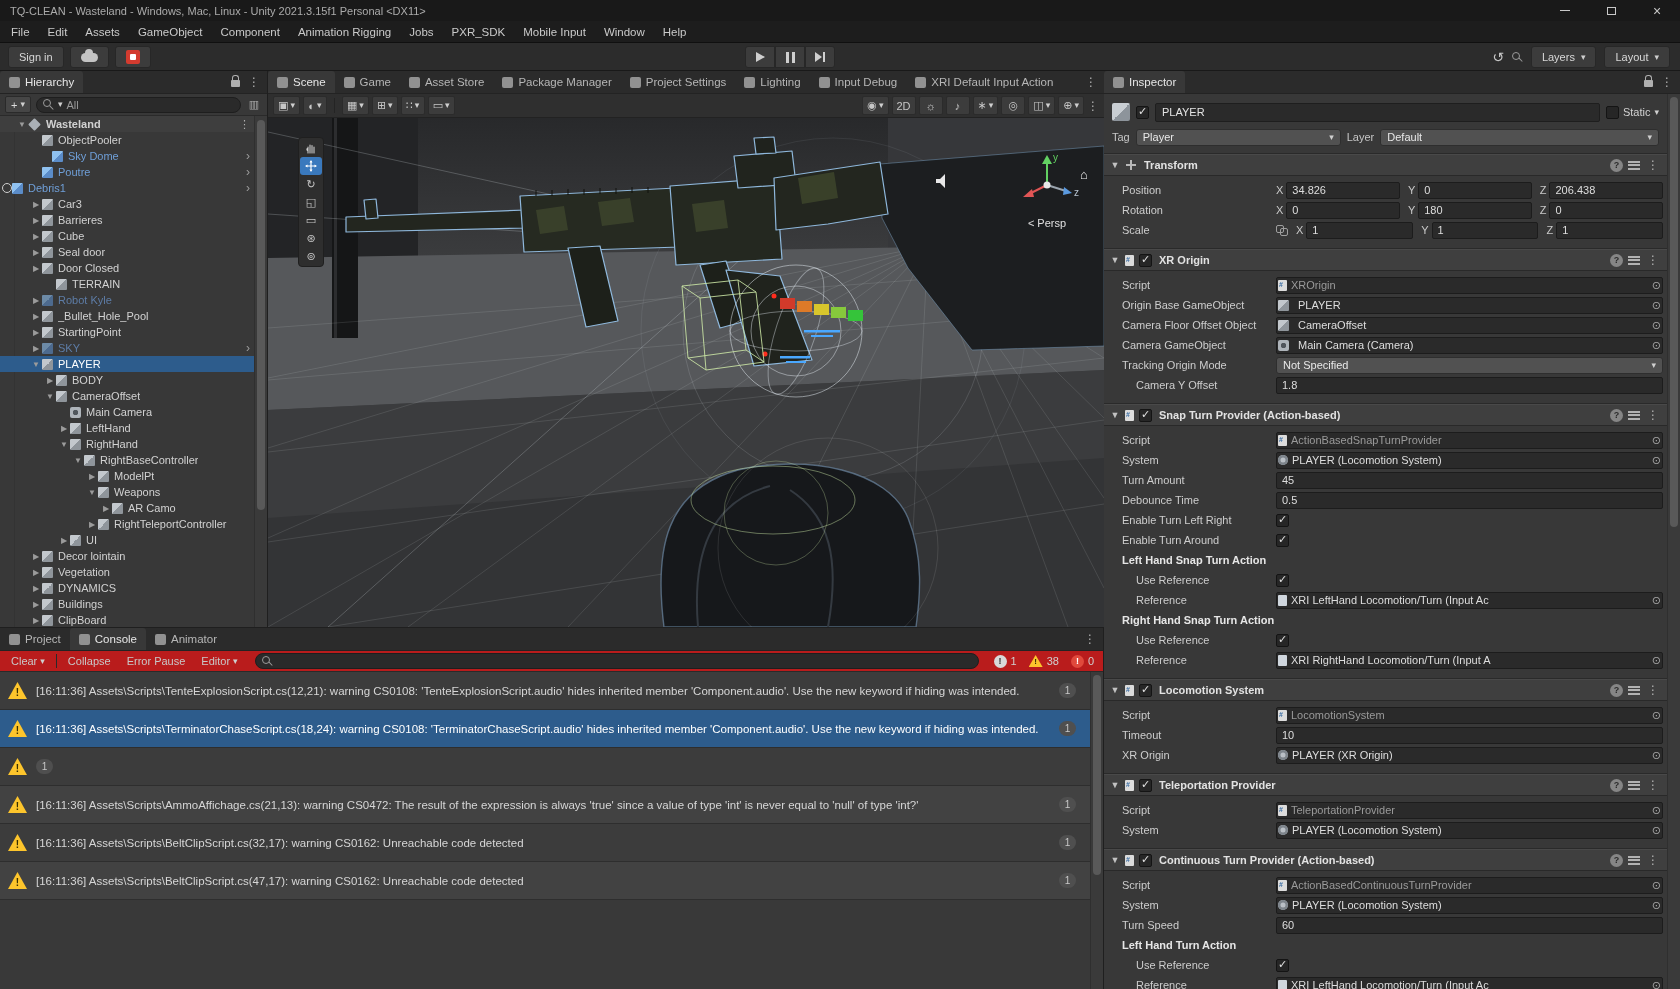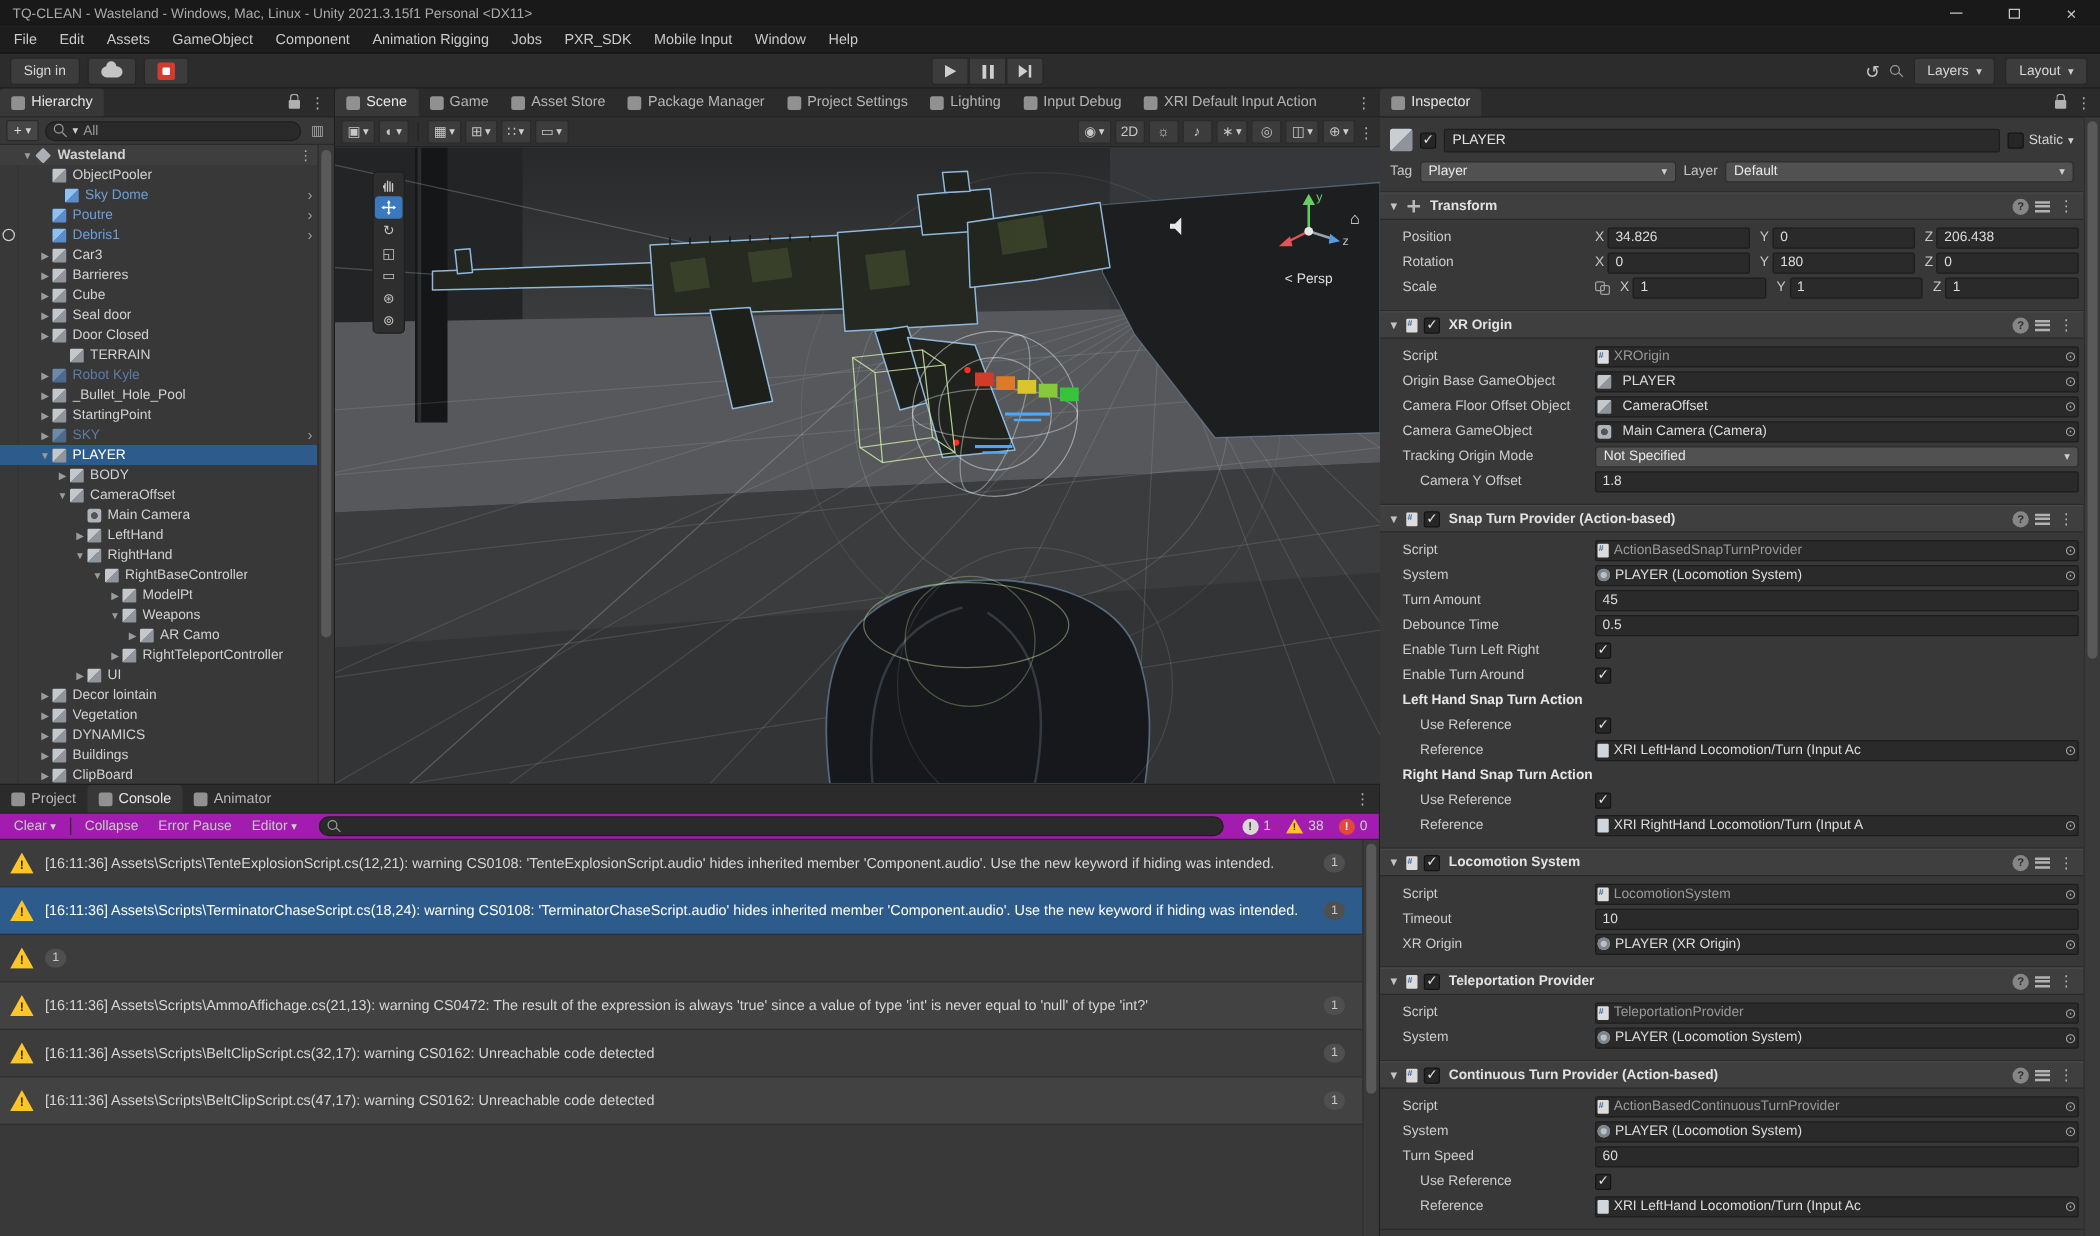--- a/index.html
+++ b/index.html
@@ -101,21 +101,21 @@
   #viewport{position:absolute;left:0;top:47px;width:836px;height:509px;overflow:hidden;background:#3a3b3d;}
   #tools{position:absolute;left:30px;top:66px;width:26px;background:#2e2e2e;border:1px solid #1f1f1f;border-radius:4px;padding:1px;z-index:5;}
   .toolbtn{width:22px;height:18px;margin:0 auto;display:flex;align-items:center;justify-content:center;color:#c6c6c6;border-radius:3px;font-size:11px;}
   .toolbtn.sel{background:#3a79bd;color:#fff;}
   #gizmo{position:absolute;left:742px;top:78px;z-index:5;}
   #persp{position:absolute;left:742px;top:146px;width:74px;text-align:center;color:#e0e0e0;font-size:11px;z-index:5;}
   #homeicon{position:absolute;left:812px;top:96px;color:#ececec;font-size:13px;z-index:5;}
 
   
   #console{position:absolute;left:0;top:627px;width:1104px;height:362px;background:#383838;border-top:1px solid #1f1f1f;border-right:1px solid #1f1f1f;}
-  #ctoolbar{position:absolute;left:0;top:23px;right:0;height:21px;background:#a21caf;border-bottom:1px solid #2a2a2a;
+  #ctoolbar{position:absolute;left:0;top:23px;right:0;height:21px;background:#b91c1c;border-bottom:1px solid #2a2a2a;
     display:flex;align-items:center;padding:0 4px;gap:2px;}
   .cbtn{padding:0 7px;height:17px;line-height:17px;color:#c8c8c8;display:flex;align-items:center;gap:3px;}
   .csep{width:1px;height:14px;background:#2a2a2a;margin:0 2px;}
   .csearch{flex:1;height:16px;background:#2a2a2a;border:1px solid #1e1e1e;border-radius:8px;display:flex;align-items:center;padding:0 6px;margin:0 8px;}
   .count{display:flex;align-items:center;gap:4px;padding:0 5px;color:#cfcfcf;}
   #centries{position:absolute;left:0;top:44px;right:13px;bottom:0;overflow:hidden;background:#393939;}
   .centry{height:38px;display:flex;align-items:center;padding-left:8px;gap:9px;border-bottom:1px solid #2e2e2e;background:#3c3c3c;}
   .centry.alt{background:#424242;}
   .centry.sel{background:#2d5c8c;}
   .ctext{flex:1;overflow:hidden;text-overflow:ellipsis;white-space:nowrap;font-size:11.5px;color:#d6d6d6;}
@@ -295,21 +295,21 @@
           <span class="i-cube pref"></span>
           <span class="hlabel c-prefab">Sky Dome</span>
           <span class="hchild">›</span>
         </div>
         <div class="hrow" style="padding-left: 30px;">
           <span class="harrow"></span>
           <span class="i-cube pref"></span>
           <span class="hlabel c-prefab">Poutre</span>
           <span class="hchild">›</span>
         </div>
-        <div class="hrow" style="padding-left: 30px;">
+        <div class="hrow" style="">
           <span class="hgutter"></span>
           <span class="harrow"></span>
           <span class="i-cube pref"></span>
           <span class="hlabel c-prefab">Debris1</span>
           <span class="hchild">›</span>
         </div>
         <div class="hrow" style="padding-left: 30px;">
           <span class="harrow">▶</span>
           <span class="i-cube"></span>
           <span class="hlabel c-normal">Car3</span>
@@ -1152,20 +1152,23 @@
                   </div>
                 </div>
               </div>
               <div class="irow">
                 <div class="ilabel">Turn Speed</div>
                 <div class="ival">
                   <div class="nfield full">60</div>
                 </div>
               </div>
               <div class="irow">
+                <div class="ihead">Left Hand Turn Action</div>
+              </div>
+              <div class="irow">
                 <div class="ilabel ind">Use Reference</div>
                 <div class="ival">
                   <span class="cb on"></span>
                 </div>
               </div>
               <div class="irow">
                 <div class="ilabel ind">Reference</div>
                 <div class="ival">
                   <div class="ofield">
                     <span class="i-page"></span>

